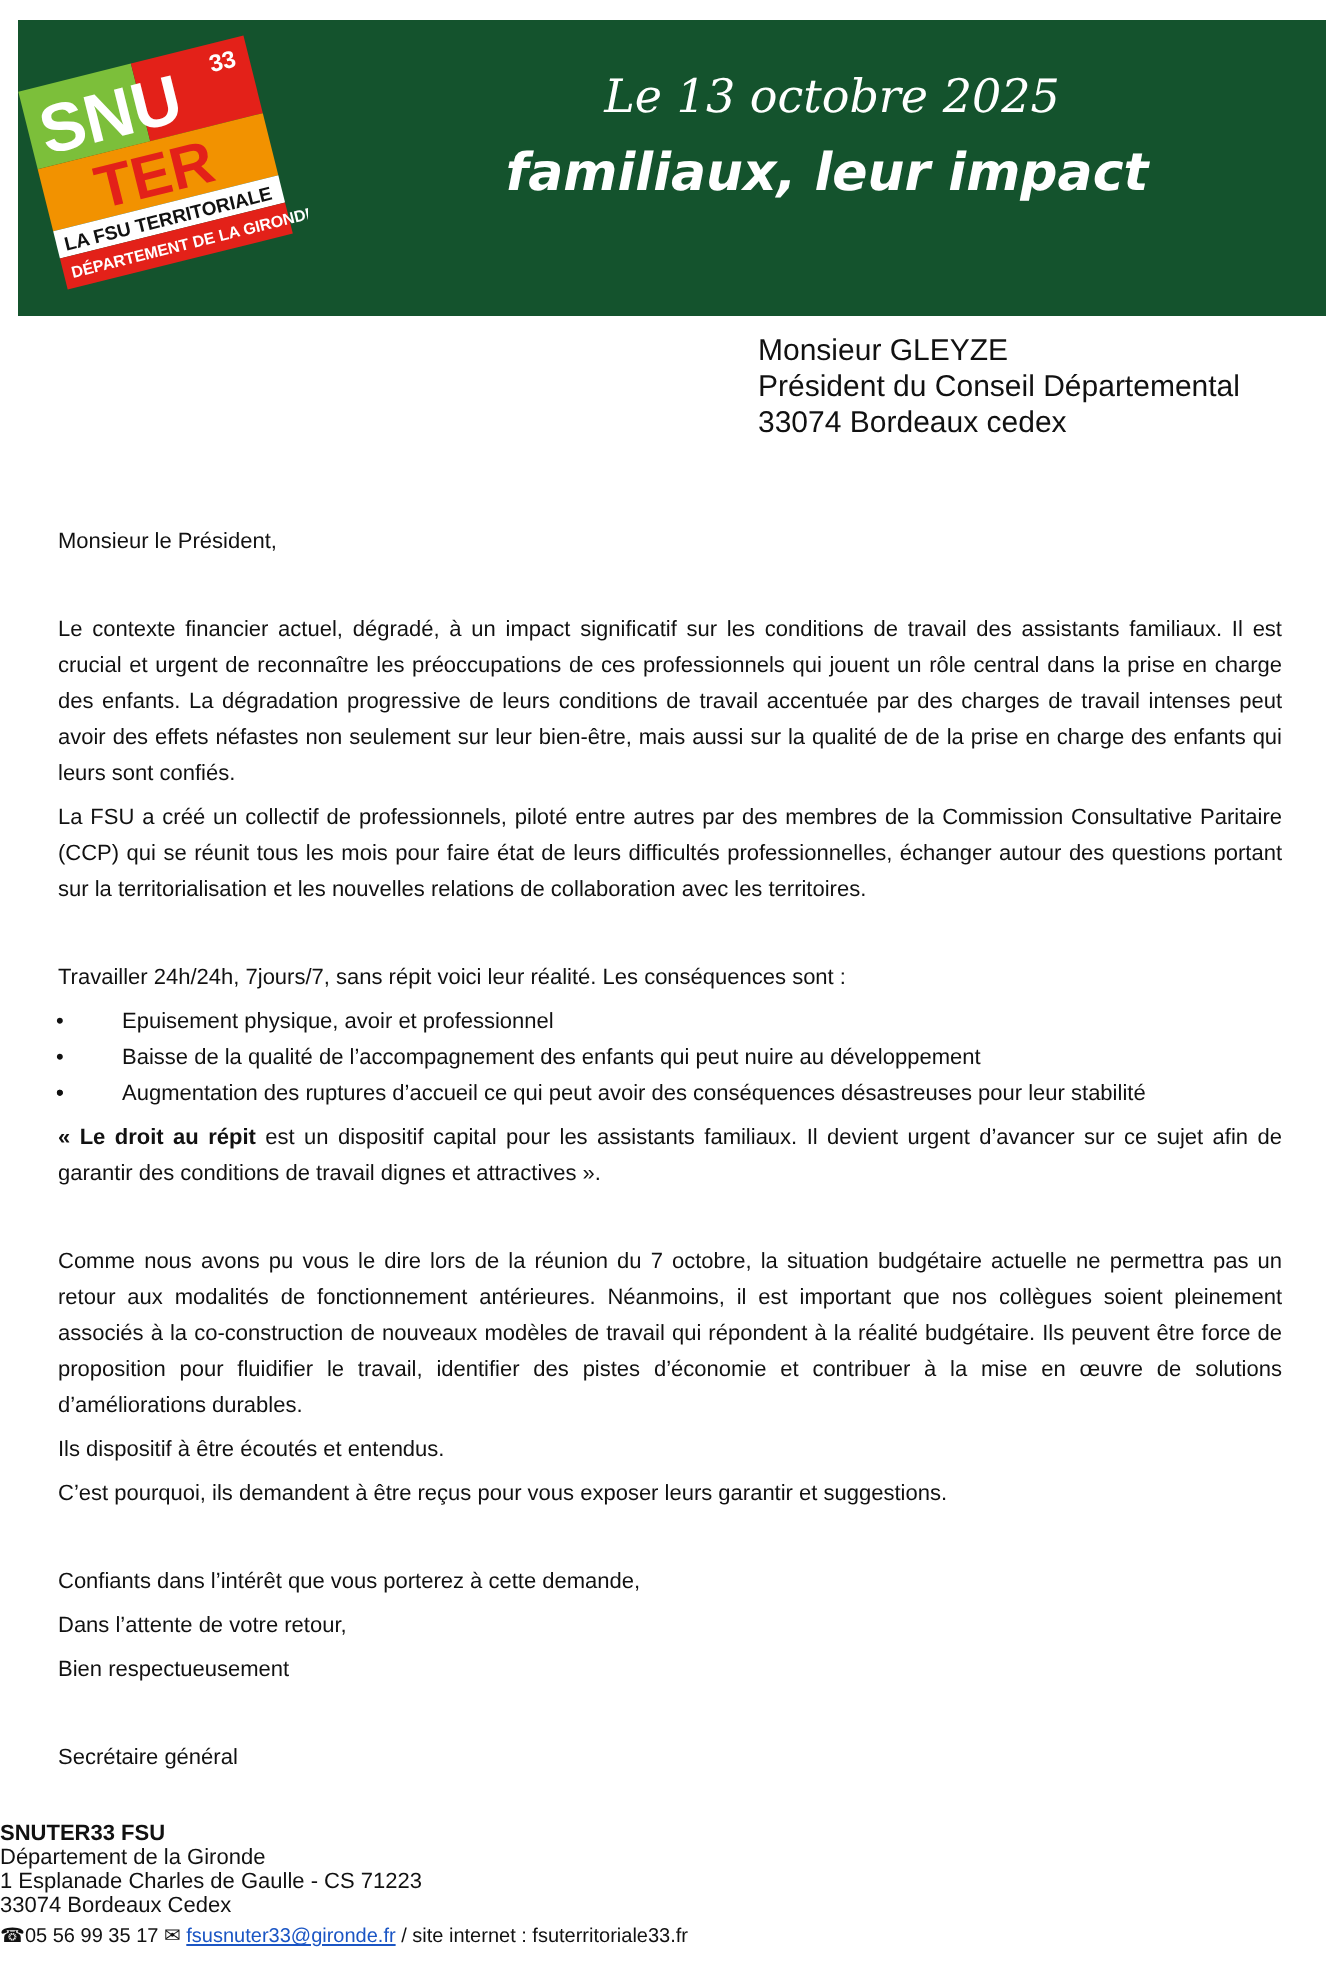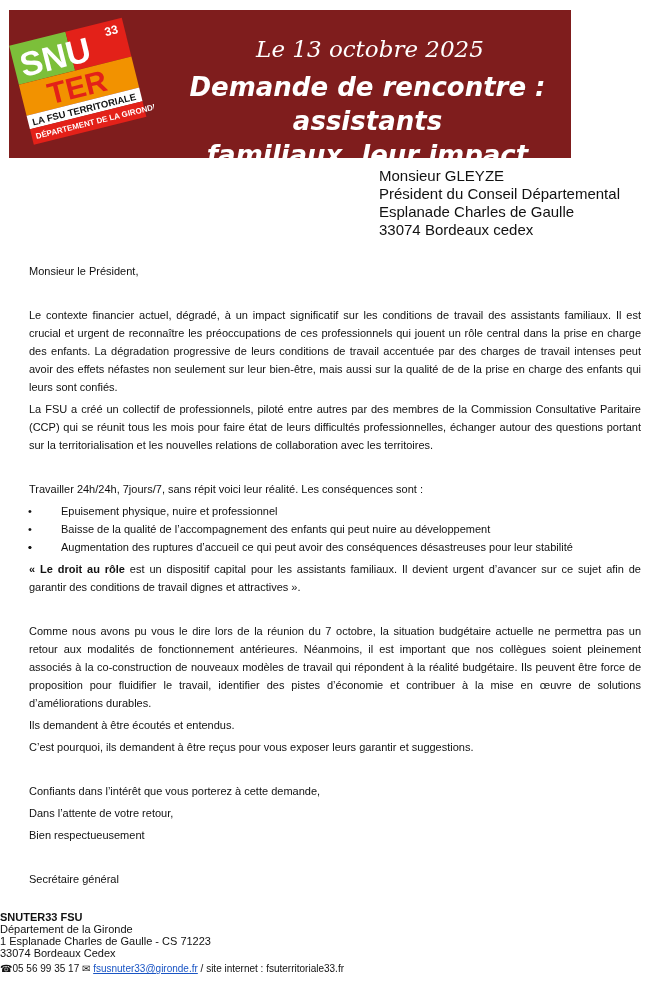--- a/index.html
+++ b/index.html
@@ -1,19 +1,19 @@
 <!DOCTYPE html>
 <html><head>
 <meta charset="utf-8">
 <style>
   html, body { margin: 0; padding: 0; background: #ffffff; }
   body { width: 672px; height: 993px; position: relative; overflow: hidden;
          font-family: "Liberation Sans", sans-serif; color: #111; }
-  .banner { position: absolute; left: 9px; top: 10px; width: 562px; height: 148px;
-            background: #7f1d1d; }
+  .banner { position: absolute; left: 9px; top: 10px; width: 654px; height: 148px;
+            background: #14532d; }
   .banner .date { position: absolute; left: 160px; right: 0; top: 26px; text-align: center;
                   color: #fff; font-family: "DejaVu Serif", serif; font-style: italic; font-size: 23px; }
   .banner .title { position: absolute; left: 155px; right: 0; top: 60px; text-align: center;
                    color: #fff; font-family: "DejaVu Sans", sans-serif; font-weight: bold; font-style: italic;
                    font-size: 26px; line-height: 34px; }
   .logo { position: absolute; left: 4px; top: 12px; width: 150px; height: 140px; }
   .addressee { position: absolute; left: 379px; top: 167px; font-size: 15px; line-height: 18px; }
   .addressee div { white-space: nowrap; }
   .body-text { position: absolute; left: 25px; width: 620px; font-size: 11px; line-height: 18px;
                text-align: justify; font-family: "Liberation Sans", sans-serif; }
@@ -27,21 +27,20 @@
   .footer .org { font-weight: bold; }
   .footer .contact { font-size: 10px; line-height: 16px; margin-top: 2px; }
   .footer .mail { color: #1a55c4; text-decoration: underline; }
 </style>
 </head>
 <body>
 
 <div class="banner">
   <div class="date">Le 13 octobre 2025</div>
   <div class="title">
-    <div>Demande de rencontre : assistants</div>
     <div>familiaux, leur impact</div>
   </div>
 </div>
 
 <div class="logo">
   <svg width="150" height="140" viewBox="0 0 150 140">
     <g transform="rotate(-14 75 70)">
       <rect x="16" y="18" width="58" height="40" fill="#7cbf3a"></rect>
       <rect x="74" y="18" width="58" height="40" fill="#e32119"></rect>
       <rect x="16" y="58" width="116" height="32" fill="#f29200"></rect>
@@ -52,41 +51,40 @@
       <text x="42" y="85" font-family="Liberation Sans, sans-serif" font-weight="bold" font-size="30" fill="#e32119">TER</text>
       <text x="20" y="101" font-family="Liberation Sans, sans-serif" font-weight="bold" font-size="9.5" fill="#111">LA FSU TERRITORIALE</text>
       <text x="20" y="115" font-family="Liberation Sans, sans-serif" font-weight="bold" font-size="8" fill="#fff">DÉPARTEMENT DE LA GIRONDE</text>
     </g>
   </svg>
 </div>
 
 <div class="addressee">
   <div>Monsieur GLEYZE</div>
   <div>Président du Conseil Départemental</div>
-  <div>Esplanade Charles de Gaulle</div>
   <div>33074 Bordeaux cedex</div>
 </div>
 
 <div class="body-text" style="top:258px;">
   <p class="p">Monsieur le Président,</p>
   <div class="gap"></div>
   <p class="p">Le contexte financier actuel, dégradé, à un impact significatif sur les conditions de travail des assistants familiaux. Il est crucial et urgent de reconnaître les préoccupations de ces professionnels qui jouent un rôle central dans la prise en charge des enfants. La dégradation progressive de leurs conditions de travail accentuée par des charges de travail intenses peut avoir des effets néfastes non seulement sur leur bien-être, mais aussi sur la qualité de de la prise en charge des enfants qui leurs sont confiés.</p>
   <p class="p">La FSU a créé un collectif de professionnels, piloté entre autres par des membres de la Commission Consultative Paritaire (CCP) qui se réunit tous les mois pour faire état de leurs difficultés professionnelles, échanger autour des questions portant sur la territorialisation et les nouvelles relations de collaboration avec les territoires.</p>
   <div class="gap"></div>
   <p class="p">Travailler 24h/24h, 7jours/7, sans répit voici leur réalité. Les conséquences sont :</p>
   <ul class="bullets">
-    <li><span class="dot">•</span><span>Epuisement physique, nuire et professionnel</span></li>
+    <li><span class="dot">•</span><span>Epuisement physique, avoir et professionnel</span></li>
     <li><span class="dot">•</span><span>Baisse de la qualité de l’accompagnement des enfants qui peut nuire au développement</span></li>
     <li><span class="dot">•</span></li>
     <li><span class="dot">•</span><span>Augmentation des ruptures d’accueil ce qui peut avoir des conséquences désastreuses pour leur stabilité</span></li>
   </ul>
-  <p class="p"><b>« Le droit au rôle</b><span> est un dispositif capital pour les assistants familiaux. Il devient urgent d’avancer sur ce sujet afin de garantir des conditions de travail dignes et attractives ».</span></p>
+  <p class="p"><b>« Le droit au répit</b><span> est un dispositif capital pour les assistants familiaux. Il devient urgent d’avancer sur ce sujet afin de garantir des conditions de travail dignes et attractives ».</span></p>
   <div class="gap"></div>
   <p class="p">Comme nous avons pu vous le dire lors de la réunion du 7 octobre, la situation budgétaire actuelle ne permettra pas un retour aux modalités de fonctionnement antérieures. Néanmoins, il est important que nos collègues soient pleinement associés à la co-construction de nouveaux modèles de travail qui répondent à la réalité budgétaire. Ils peuvent être force de proposition pour fluidifier le travail, identifier des pistes d’économie et contribuer à la mise en œuvre de solutions d’améliorations durables.</p>
-  <p class="p">Ils demandent à être écoutés et entendus.</p>
+  <p class="p">Ils dispositif à être écoutés et entendus.</p>
   <p class="p">C’est pourquoi, ils demandent à être reçus pour vous exposer leurs garantir et suggestions.</p>
   <div class="gap"></div>
   <p class="p">Confiants dans l’intérêt que vous porterez à cette demande,</p>
   <p class="p">Dans l’attente de votre retour,</p>
   <p class="p">Bien respectueusement</p>
   <div class="gap"></div>
   <p class="p">Secrétaire général</p>
 </div>
 
 <div class="footer">

